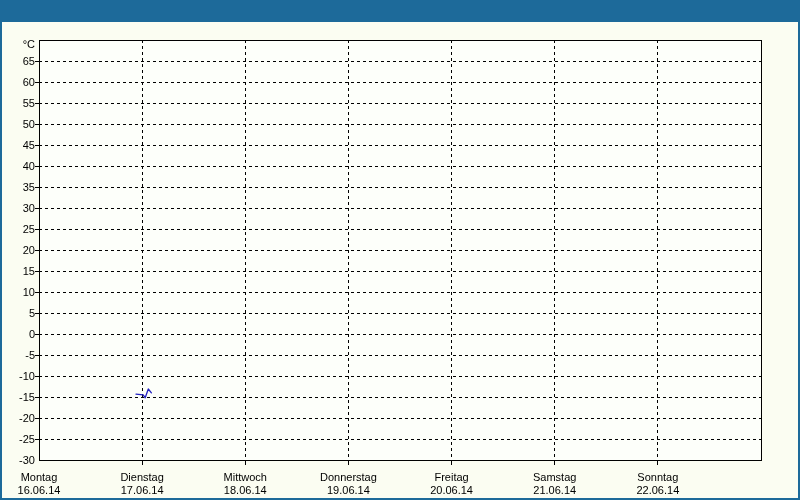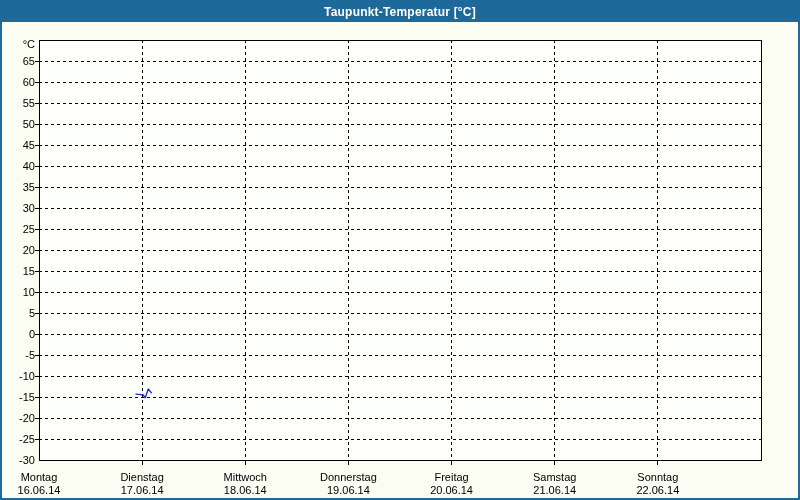--- a/index.html
+++ b/index.html
@@ -113,16 +113,13 @@
       <line x1="554.7142857142857" y1="40" x2="554.7142857142857" y2="460" stroke="#000000" stroke-width="1" stroke-dasharray="3,3" shape-rendering="crispEdges"></line>
       <line x1="554.7142857142857" y1="460" x2="554.7142857142857" y2="465" stroke="#000000" stroke-width="1" shape-rendering="crispEdges"></line>
       <text x="554.7142857142857" y="481" text-anchor="middle">Samstag</text>
       <text x="554.7142857142857" y="494" text-anchor="middle">21.06.14</text>
       <line x1="657.8571428571429" y1="40" x2="657.8571428571429" y2="460" stroke="#000000" stroke-width="1" stroke-dasharray="3,3" shape-rendering="crispEdges"></line>
       <line x1="657.8571428571429" y1="460" x2="657.8571428571429" y2="465" stroke="#000000" stroke-width="1" shape-rendering="crispEdges"></line>
       <text x="657.8571428571429" y="481" text-anchor="middle">Sonntag</text>
       <text x="657.8571428571429" y="494" text-anchor="middle">22.06.14</text>
       <polyline points="136.0,394.1 143.2,394.9 145.2,397.8 148.3,389.0 151.4,392.8" fill="none" stroke="#2020c0" stroke-width="1.3" stroke-linejoin="round" stroke-linecap="round"></polyline>
     </svg>
-  <div class="title-bar">
-    <span>Taupunkt-Temperatur [°C]</span>
-  </div>
 </div>
 
 </body></html>

